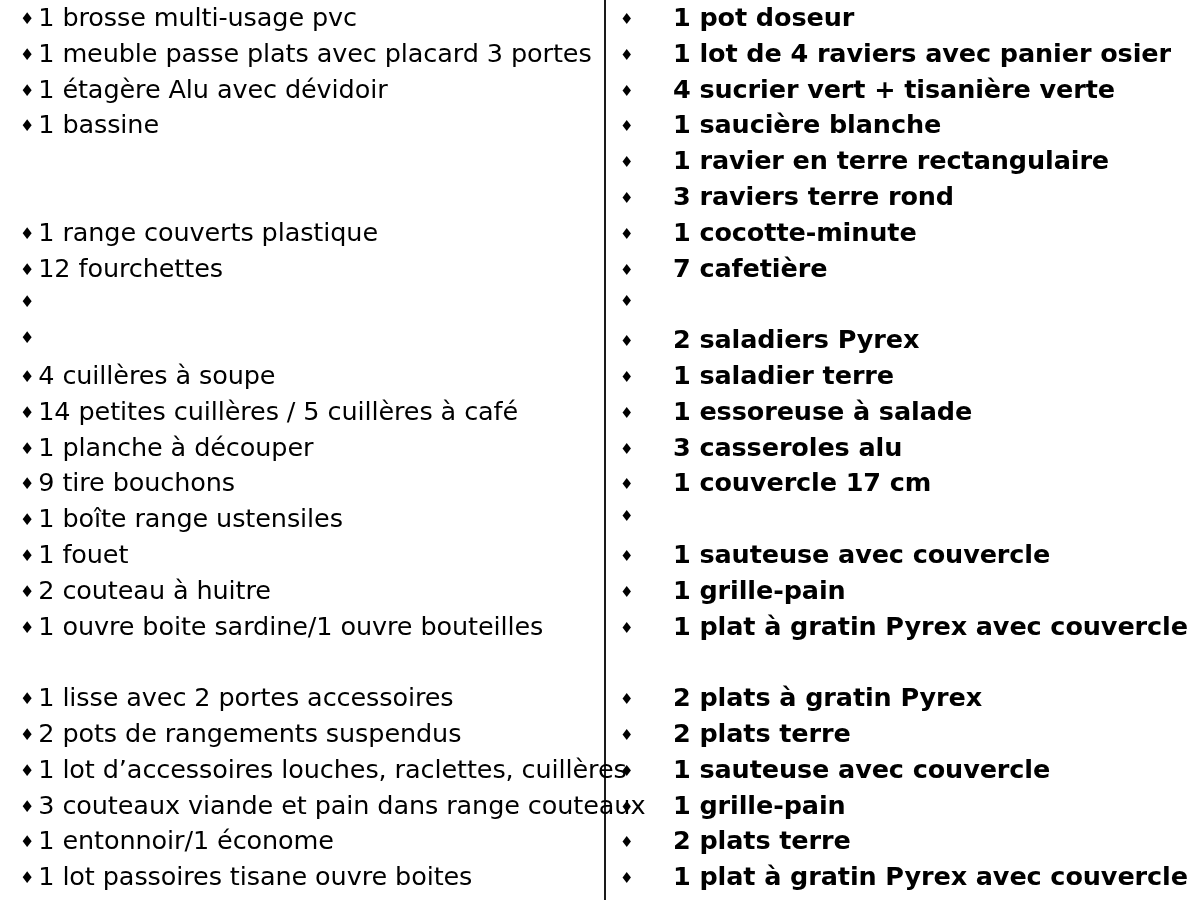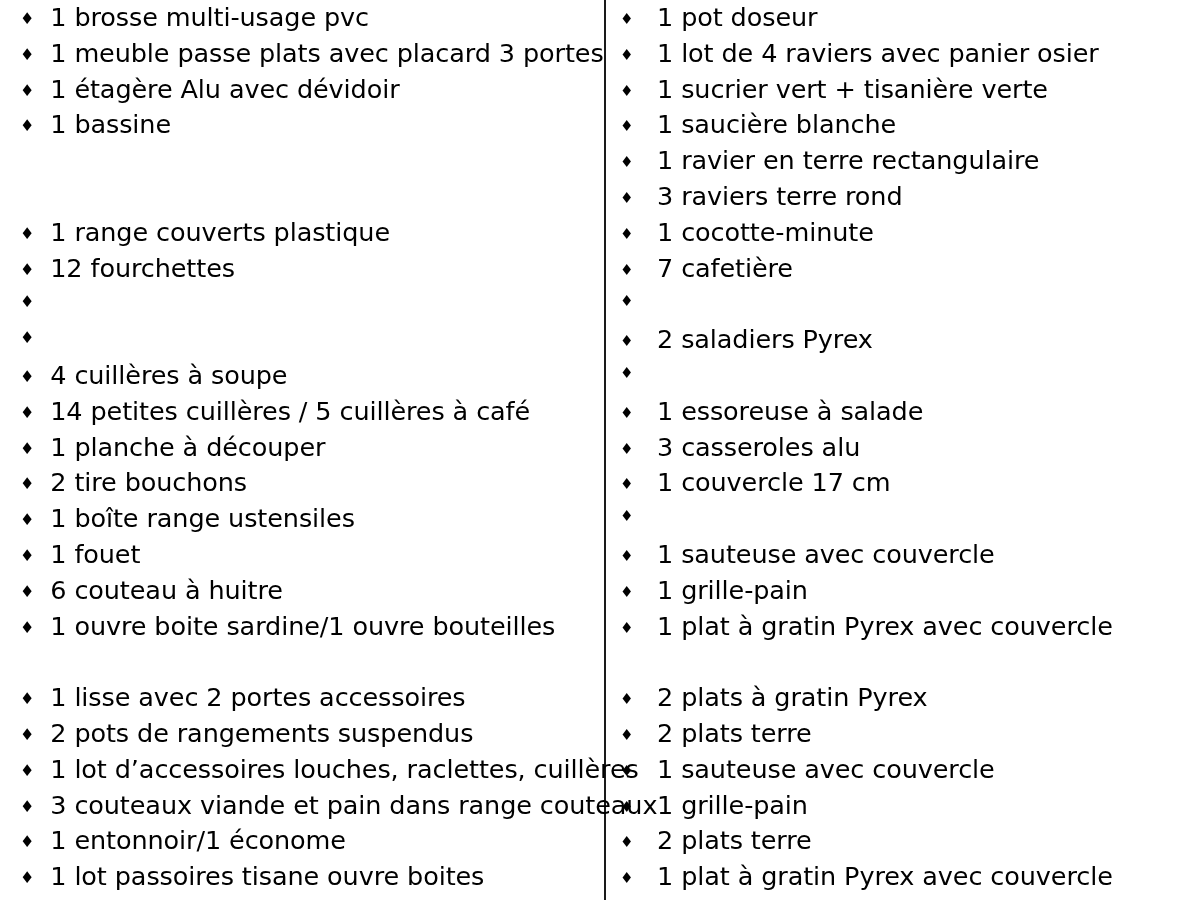--- a/index.html
+++ b/index.html
@@ -76,34 +76,35 @@
     font-size: 25.5px;
   }
   #col-left .bullet {
     font-size: 16px;
     line-height: 35.8px;
     margin-right: 0px;
     position: relative;
     top: -2px;
   }
   #col-left .row-text {
-    margin-left: 16px;
+    margin-left: 4px;
   }
 
   
   #col-right .bullet {
     font-size: 15px;
     line-height: 35.8px;
     width: 37px;
     flex: 0 0 37px;
     position: relative;
     top: -2px;
   }
   #col-right .row-text {
-    margin-left: 0;
+    margin-left: 16px;
+    font-weight: bold;
   }
 
   
   .spacer-1 { height: 35.8px; }
 
   .bullet {
     color: #000000;
     user-select: none;
   }
 </style>
@@ -155,33 +156,33 @@
         <li class="row">
           <span class="bullet">♦</span>
           <span class="row-text">14 petites cuillères / 5 cuillères à café</span>
         </li>
         <li class="row">
           <span class="bullet">♦</span>
           <span class="row-text">1 planche à découper</span>
         </li>
         <li class="row">
           <span class="bullet">♦</span>
-          <span class="row-text">2 tire bouchons</span>
+          <span class="row-text">9 tire bouchons</span>
         </li>
         <li class="row">
           <span class="bullet">♦</span>
           <span class="row-text">1 boîte range ustensiles</span>
         </li>
         <li class="row">
           <span class="bullet">♦</span>
           <span class="row-text">1 fouet</span>
         </li>
         <li class="row">
           <span class="bullet">♦</span>
-          <span class="row-text">6 couteau à huitre</span>
+          <span class="row-text">2 couteau à huitre</span>
         </li>
         <li class="row">
           <span class="bullet">♦</span>
           <span class="row-text">1 ouvre boite sardine/1 ouvre bouteilles</span>
         </li>
         <li class="row spacer-1"></li>
         <li class="row">
           <span class="bullet">♦</span>
           <span class="row-text">1 lisse avec 2 portes accessoires</span>
         </li>
@@ -217,21 +218,21 @@
         <li class="row">
           <span class="bullet">♦</span>
           <span class="row-text">1 pot doseur</span>
         </li>
         <li class="row">
           <span class="bullet">♦</span>
           <span class="row-text">1 lot de 4 raviers avec panier osier</span>
         </li>
         <li class="row">
           <span class="bullet">♦</span>
-          <span class="row-text">1 sucrier vert + tisanière verte</span>
+          <span class="row-text">4 sucrier vert + tisanière verte</span>
         </li>
         <li class="row">
           <span class="bullet">♦</span>
           <span class="row-text">1 saucière blanche</span>
         </li>
         <li class="row">
           <span class="bullet">♦</span>
           <span class="row-text">1 ravier en terre rectangulaire</span>
         </li>
         <li class="row">
@@ -248,20 +249,21 @@
         </li>
         <li class="row">
           <span class="bullet">♦</span>
         </li>
         <li class="row">
           <span class="bullet">♦</span>
           <span class="row-text">2 saladiers Pyrex</span>
         </li>
         <li class="row">
           <span class="bullet">♦</span>
+          <span class="row-text">1 saladier terre</span>
         </li>
         <li class="row">
           <span class="bullet">♦</span>
           <span class="row-text">1 essoreuse à salade</span>
         </li>
         <li class="row">
           <span class="bullet">♦</span>
           <span class="row-text">3 casseroles alu</span>
         </li>
         <li class="row">

